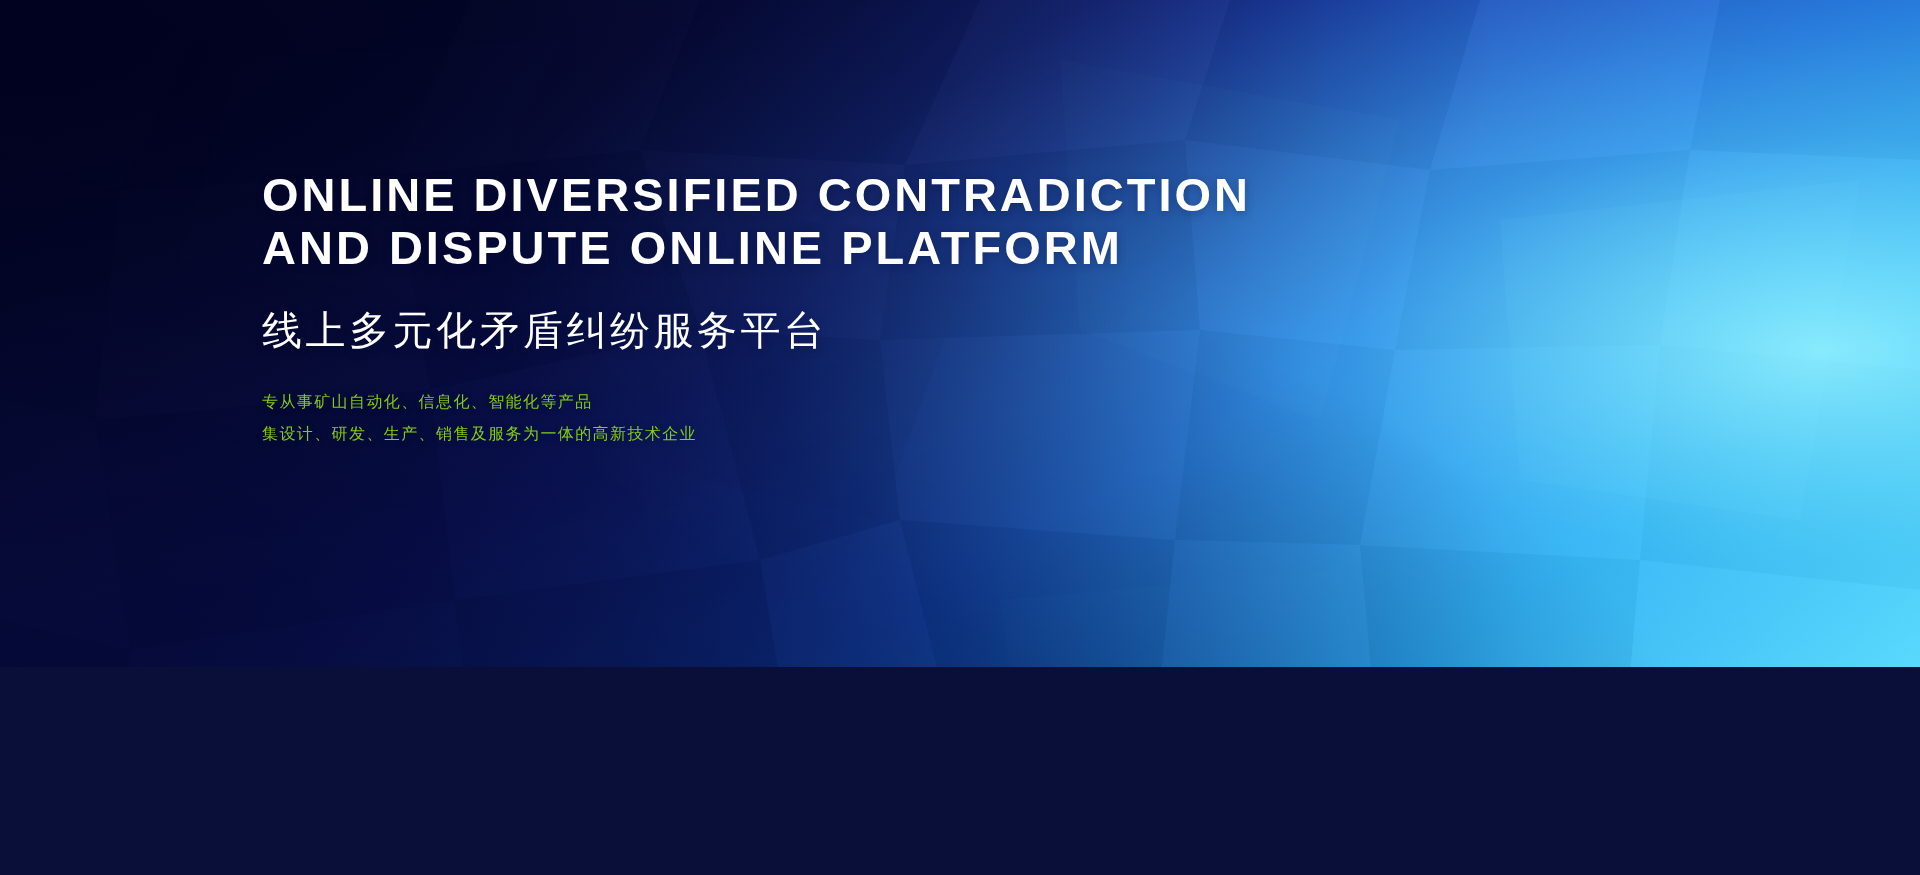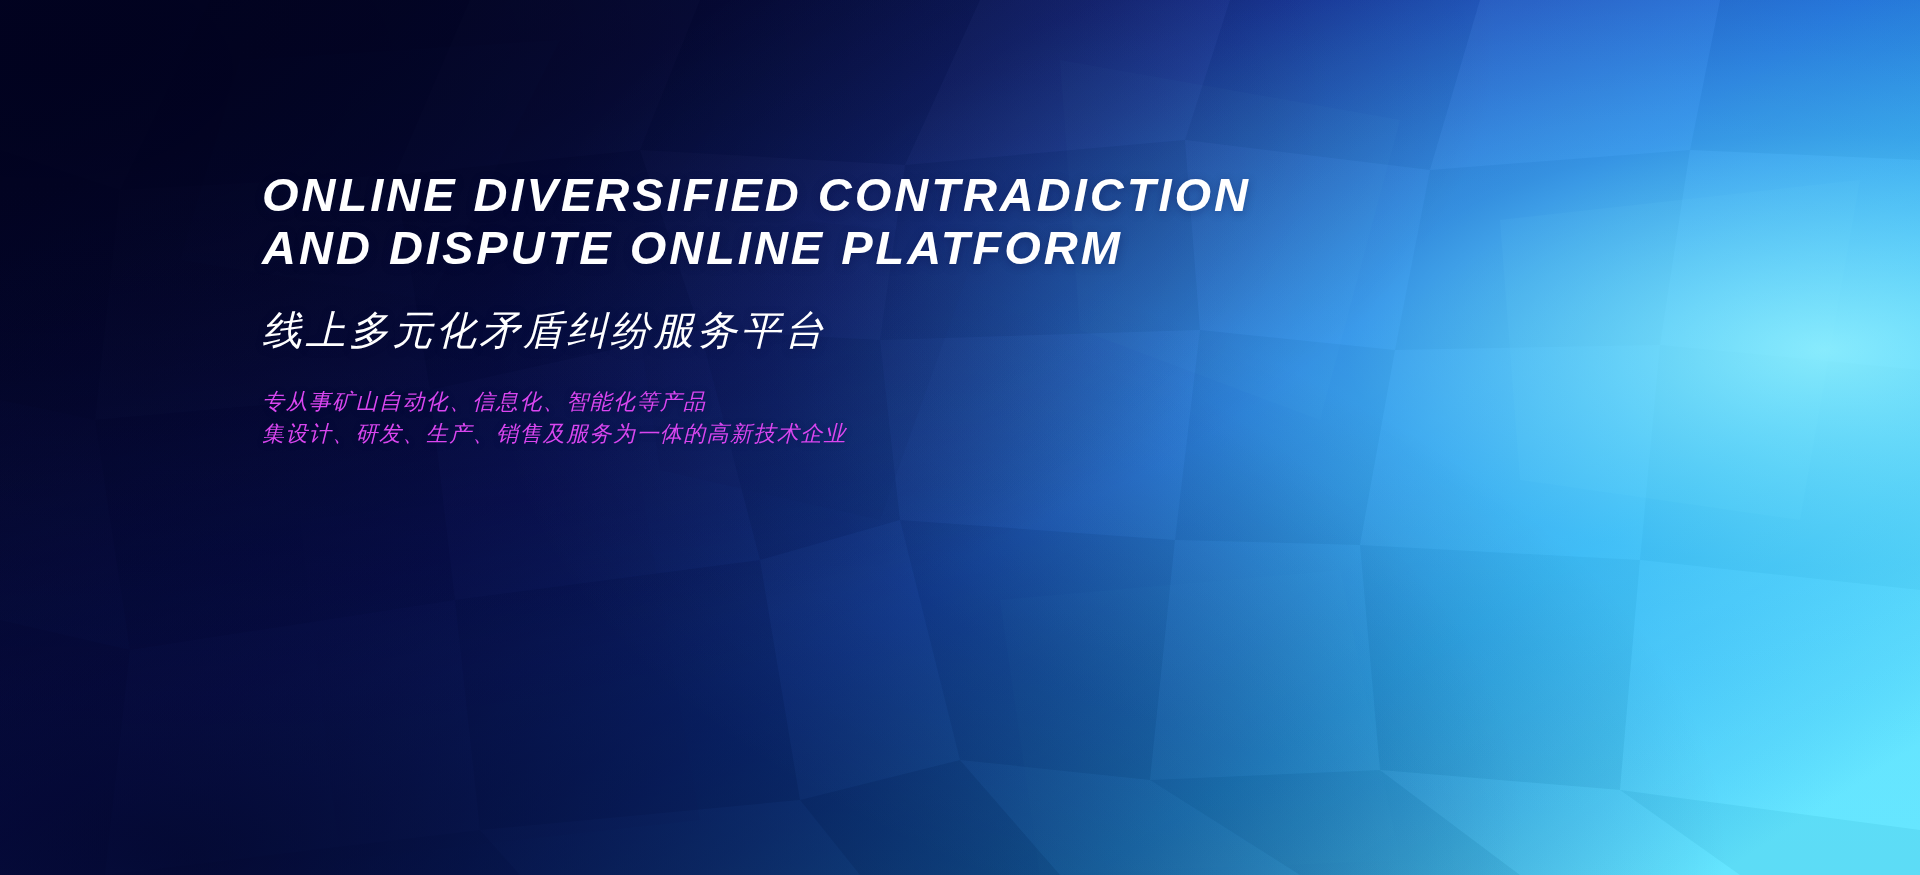--- a/index.html
+++ b/index.html
@@ -3,24 +3,23 @@
 <meta charset="utf-8">
 <style>
   html, body {
     margin: 0;
     padding: 0;
     background: #0a0f3a;
   }
   #banner {
     position: relative;
     width: 1920px;
-    height: 875px;
+    height: 667px;
     overflow: hidden;
     font-family: "Liberation Sans", "DejaVu Sans", sans-serif;
-    font-style: italic;
   }
   #bg-svg {
     position: absolute;
     inset: 0;
     width: 1920px;
     height: 875px;
     display: block;
   }
   #vignette {
     position: absolute;
@@ -53,22 +52,22 @@
     font-weight: 400;
     letter-spacing: 3.5px;
     margin-top: 32px;
     white-space: nowrap;
     text-shadow: 0 2px 10px rgba(0,10,60,0.28);
   }
   .desc-block {
     margin-top: 32px;
   }
   .desc-line {
-    color: #d946ef;
-    font-size: 22px;
+    color: #84cc16;
+    font-size: 16px;
     line-height: 32px;
     font-weight: 400;
     letter-spacing: 1.4px;
     white-space: nowrap;
     text-shadow: 0 1px 6px rgba(0,10,60,0.35);
   }
 </style>
 </head>
 <body>
 

